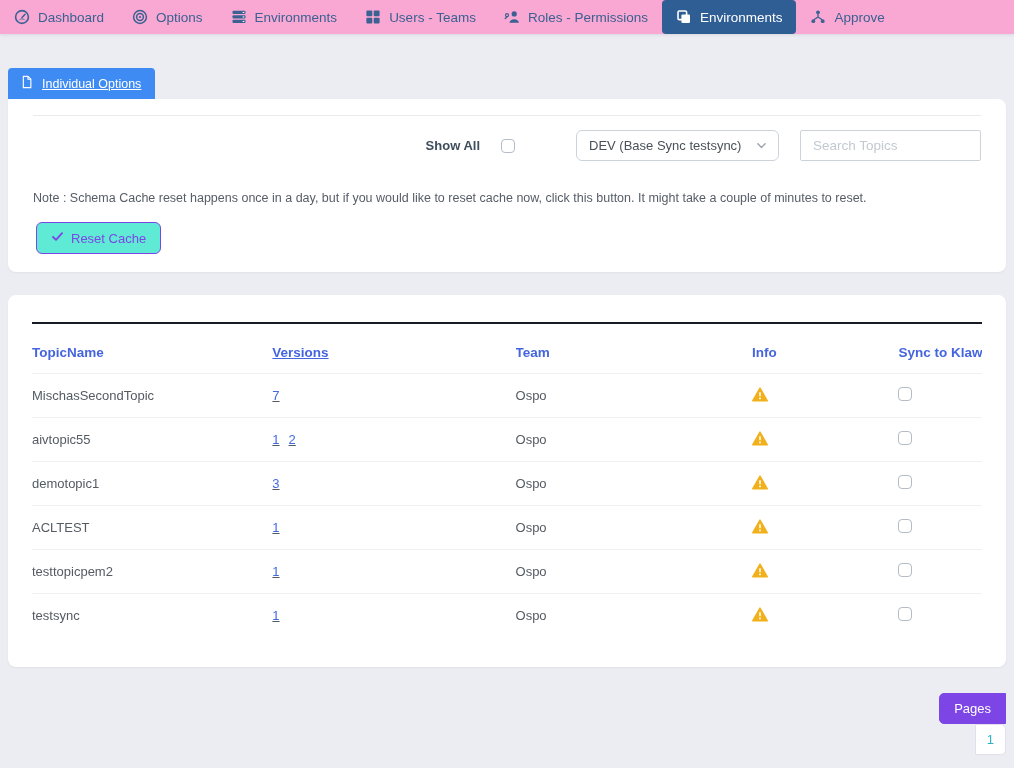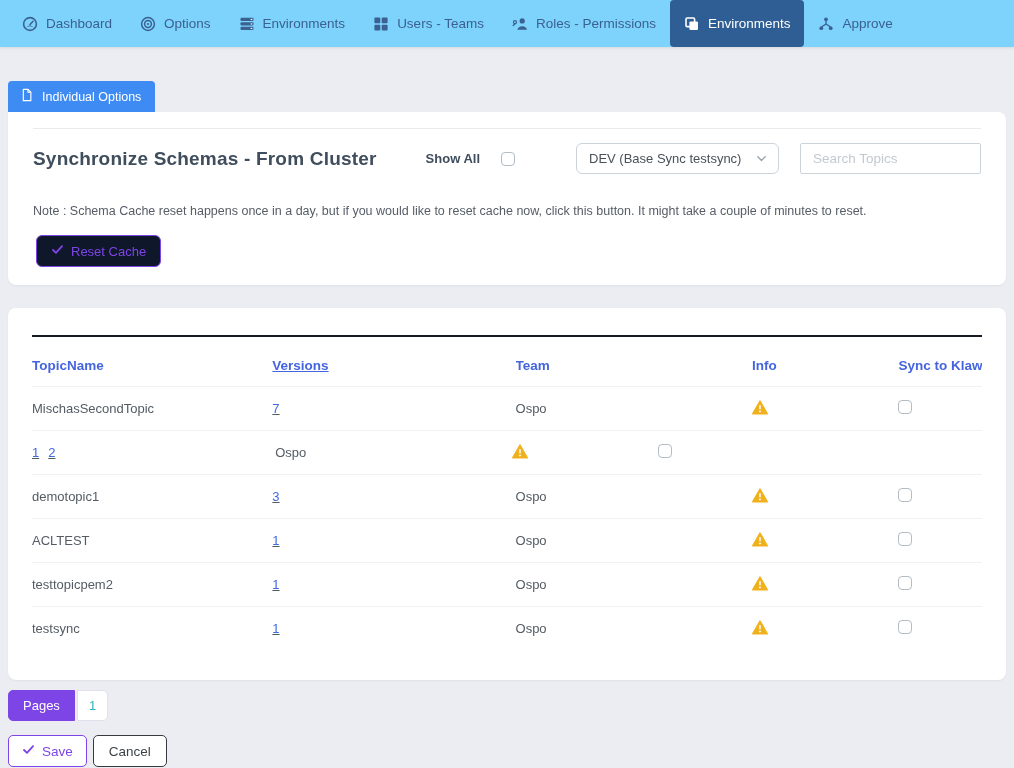--- a/index.html
+++ b/index.html
@@ -6,42 +6,42 @@
   html, body { margin: 0; padding: 0; }
   body {
     width: 1014px; height: 768px; overflow: hidden;
     background: var(--page-bg, #ecedf2);
     font-family: "Liberation Sans", sans-serif;
     color: #3f4d5c;
   }
 
   
   .navbar {
-    height: 47px; background: #7dd3fc; display: flex; align-items: stretch;
+    height: 34px; background: #f9a8d4; display: flex; align-items: stretch;
     box-shadow: 0 1px 3px rgba(20,30,60,.10);
-    position: relative; z-index: 2; padding-left: 8px;
+    position: relative; z-index: 2;
   }
   .nav-item {
     display: flex; align-items: center; gap: 8px; padding: 0 14px;
     color: var(--nav-text, #3a6191); font-size: 13.5px; font-weight: 500;
     text-decoration: none; cursor: pointer; white-space: nowrap;
   }
   .nav-item .nav-icon { display: inline-flex; width: 16px; height: 16px; }
   .nav-item .nav-icon svg { width: 16px; height: 16px; }
   .nav-item.active {
     background: var(--nav-active-bg, #2e5e94); color: #fff; border-radius: 4px;
   }
 
   
   .content { padding: 0 8px; }
 
   .section-tab {
     margin-top: 34px; display: inline-flex; align-items: center; gap: 8px;
     background: var(--tab-bg, #3f8bf4); color: #fff; font-size: 12.5px;
-    padding: 7px 14px 7px 12px; border-radius: 4px 4px 0 0; cursor: pointer;
+    padding: 7px 14px 7px 12px; border-radius: 4px 4px 0 0; cursor: pointer; text-decoration: underline;
   }
   .section-tab svg { width: 14px; height: 14px; }
 
   .card {
     background: #fff; border-radius: 0 8px 8px 8px;
     box-shadow: 0 1px 2px rgba(16,24,40,.05);
   }
   .card.second { border-radius: 8px; margin-top: 23px; }
 
   
@@ -68,41 +68,41 @@
   .search-input {
     width: 181px; height: 31px; border: 1px solid #cdd3da; border-radius: 2px;
     padding: 12px 12px; font-size: 13.5px; color: #4a5159; margin-left: 21px;
     font-family: "Liberation Sans", sans-serif; outline: none; flex: 0 0 auto;
   }
   .search-input::placeholder { color: #c3c9d1; }
   .note-text { margin-top: 30px; font-size: 12.5px; color: #565d66; }
   .reset-btn {
     margin-top: 17px; margin-left: 3px; display: inline-flex; align-items: center; gap: 7px;
     padding: 7px 14px; border: 1.5px solid var(--accent-purple, #7d45e5); border-radius: 6px;
-    color: var(--accent-purple, #7d45e5); font-size: 13px; font-weight: 500; background: #0f172a;
+    color: var(--accent-purple, #7d45e5); font-size: 13px; font-weight: 500; background: #5eead4;
     cursor: pointer; font-family: "Liberation Sans", sans-serif;
   }
   .reset-btn svg, .save-btn svg { width: 13px; height: 13px; }
 
   
   .card2 { padding: 27px 24px 30px; }
   .table { border-top: 2px solid #161b26; }
   .thead { display: flex; padding: 21px 0 13px; }
   .thead .cell { font-size: 13.5px; font-weight: 700; color: var(--table-header-text, #4565df); }
   .trow { display: flex; align-items: center; height: 44px; border-top: 1px solid #f0f1f4; }
   .cell { overflow: hidden; white-space: nowrap; }
   .col-0 { width: 25.3%; } .col-1 { width: 25.6%; text-decoration: underline; } .col-2 { width: 24.9%; }
   .col-3 { width: 15.4%; } .col-4 { flex: 1; }
   .trow .cell { font-size: 13px; color: #545b63; }
   .vlink { color: var(--link-blue, #4169e1); text-decoration: none; margin-right: 9px; cursor: pointer; }
   .warn { display: inline-flex; width: 16px; height: 15px; color: var(--warning, #f1b11c); cursor: pointer; }
   .warn svg { width: 16px; height: 15px; }
 
   
-  .pages-row { margin-top: 10px; display: flex; align-items: flex-end; }
+  .pages-row { margin-top: 26px; display: flex; align-items: flex-end; flex-direction: column; }
   .pages-label-btn {
     background: var(--accent-purple, #7d45e5); border: 1px solid var(--accent-purple, #7d45e5);
     color: #fff; font-size: 13px; padding: 7px 14px; border-radius: 5px 0 0 5px; cursor: default;
     font-family: "Liberation Sans", sans-serif;
   }
   .page-btn {
     background: #fff; color: var(--page-number-teal, #2ab4c4); font-size: 13px;
     padding: 7px 11px; border: 1px solid #e3e0ee; border-radius: 0 5px 5px 0;
     margin-left: 2px; cursor: pointer; min-width: 27px;
     font-family: "Liberation Sans", sans-serif;
@@ -207,21 +207,20 @@
     <span class="tab-icon"><svg viewBox="0 0 16 16">
           <path d="M3.8 1.5 h5.3 L12.4 4.8 V14.5 H3.8 Z" fill="none" stroke="currentColor" stroke-width="1.3" stroke-linejoin="round"></path>
           <path d="M9.1 1.5 V4.8 H12.4" fill="none" stroke="currentColor" stroke-width="1.3" stroke-linejoin="round"></path>
         </svg></span>
     <span>Individual Options</span>
   </div>
 
   <div class="card card1">
     <hr class="rule">
     <div class="header-row">
-      <div class="panel-title">Synchronize Schemas - From Cluster</div>
       <div class="spacer"></div>
       <span class="showall-label">Show All</span>
       <input type="checkbox" class="checkbox showall-cb" style="">
       <div class="select">
         <span>DEV (Base Sync testsync)</span>
         <span class="chev">
             <svg viewBox="0 0 16 16">
               <path d="M3.5 5.8 L8 10.4 L12.5 5.8" fill="none" stroke="currentColor" stroke-width="1.6" stroke-linecap="round" stroke-linejoin="round"></path>
             </svg>
           </span>
@@ -258,20 +257,21 @@
                   <rect x="7.25" y="5" width="1.5" height="4.4" rx="0.7" fill="#fff"></rect>
                   <circle cx="8" cy="11.4" r="0.95" fill="#fff"></circle>
                 </svg>
               </span>
     </span>
     <span class="cell col-4">
       <input type="checkbox" class="checkbox" style="">
     </span>
   </div>
           <div class="trow">
+    <span class="cell col-0">aivtopic55</span>
     <span class="cell col-1"><a class="vlink" href="#">1</a><a class="vlink" href="#">2</a></span>
     <span class="cell col-2">Ospo</span>
     <span class="cell col-3">
       <span class="warn">
                 <svg viewBox="0 0 16 15">
                   <path d="M8 1 L15.3 13.8 H0.7 Z" fill="currentColor" stroke="currentColor" stroke-width="1.4" stroke-linejoin="round"></path>
                   <rect x="7.25" y="5" width="1.5" height="4.4" rx="0.7" fill="#fff"></rect>
                   <circle cx="8" cy="11.4" r="0.95" fill="#fff"></circle>
                 </svg>
               </span>

